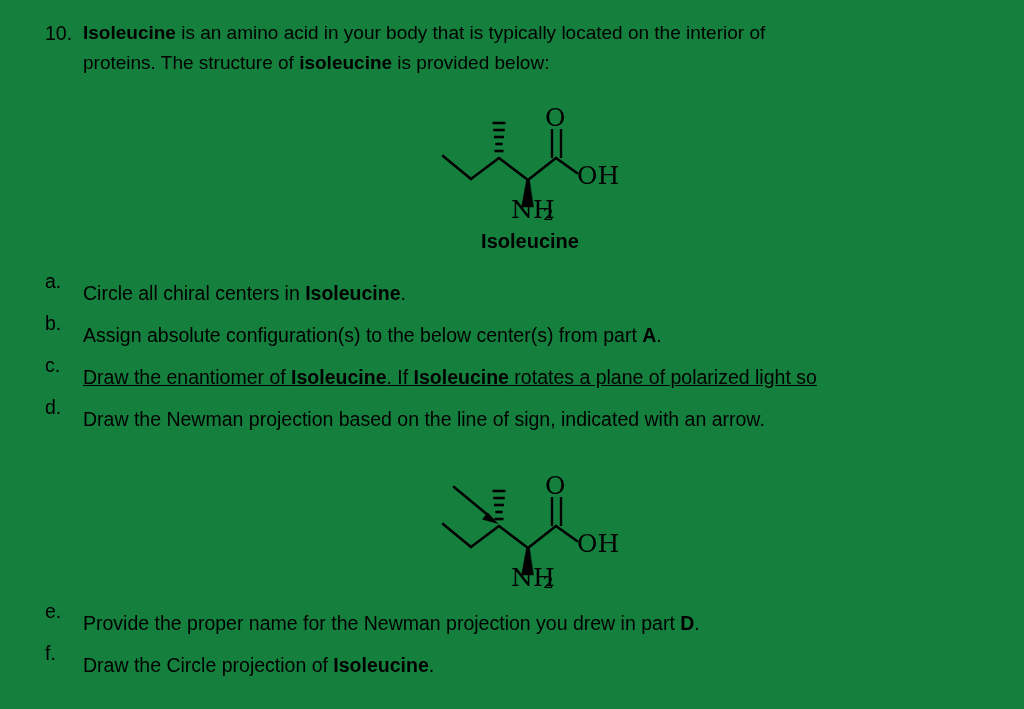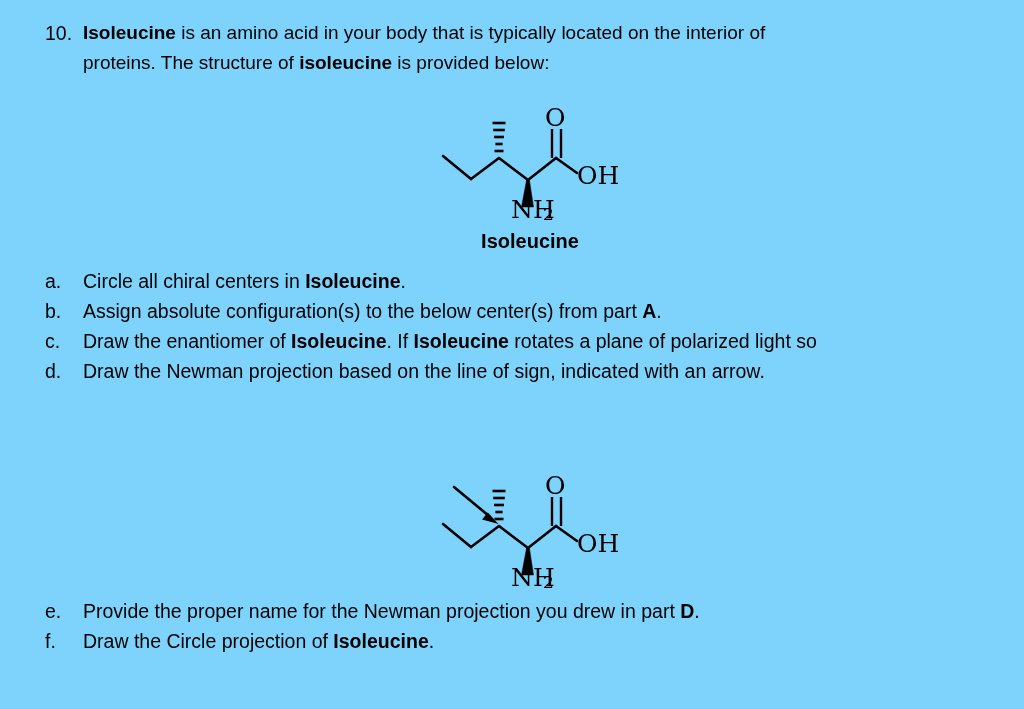--- a/index.html
+++ b/index.html
@@ -14,21 +14,21 @@
     position: relative;
     font-family: "Liberation Sans", sans-serif;
     color: #000000;
     overflow: hidden;
   }
 
   .page {
     position: relative;
     width: 1024px;
     height: 709px;
-    background: #7dd3fc;
+    background: #15803d;
   }
 
   
   .q-block {
     position: absolute;
     left: 45px;
     top: 18px;
     width: 965px;
   }
   .q-row {
@@ -70,23 +70,25 @@
     width: 38px;
     flex: 0 0 38px;
     font-size: 19.5px;
     line-height: 30px;
   }
   .li-text {
     flex: 1 1 auto;
     font-size: 19.5px;
     line-height: 30px;
     white-space: nowrap;
+    margin-top: 12px;
   }
   .li-text.wrap {
     white-space: normal;
+    text-decoration: underline;
   }
   .li-text .line2 {
     display: block;
     white-space: nowrap;
   }
   .alpha {
     font-family: "DejaVu Serif", serif;
     font-style: italic;
     font-size: 19px;
   }

